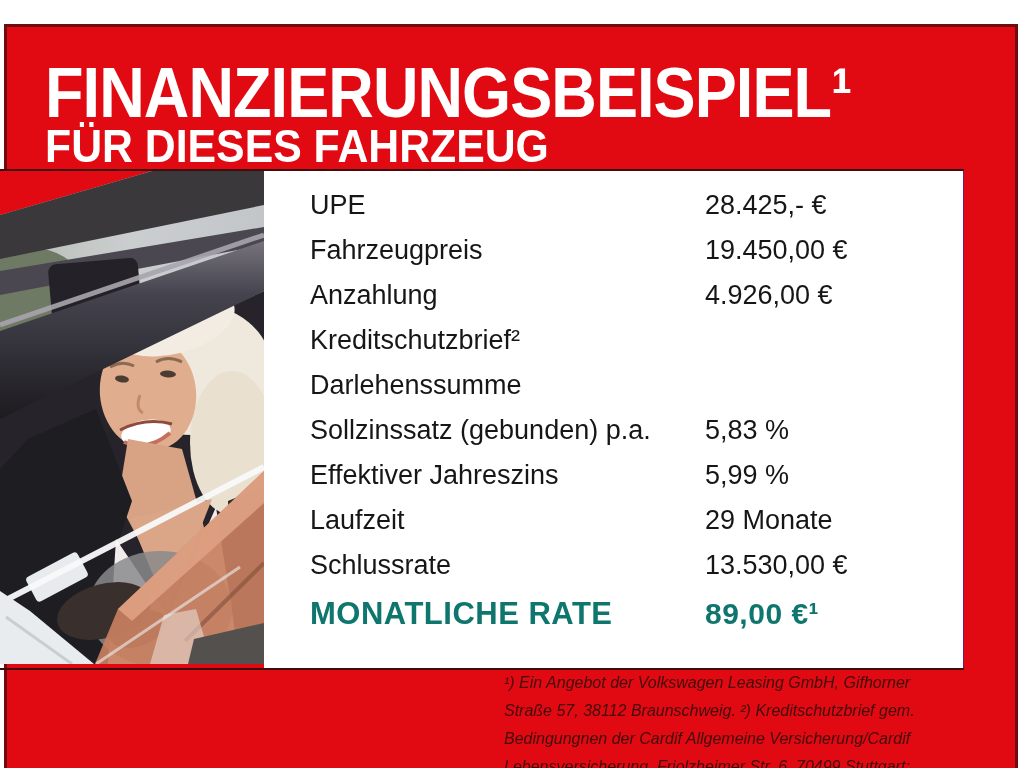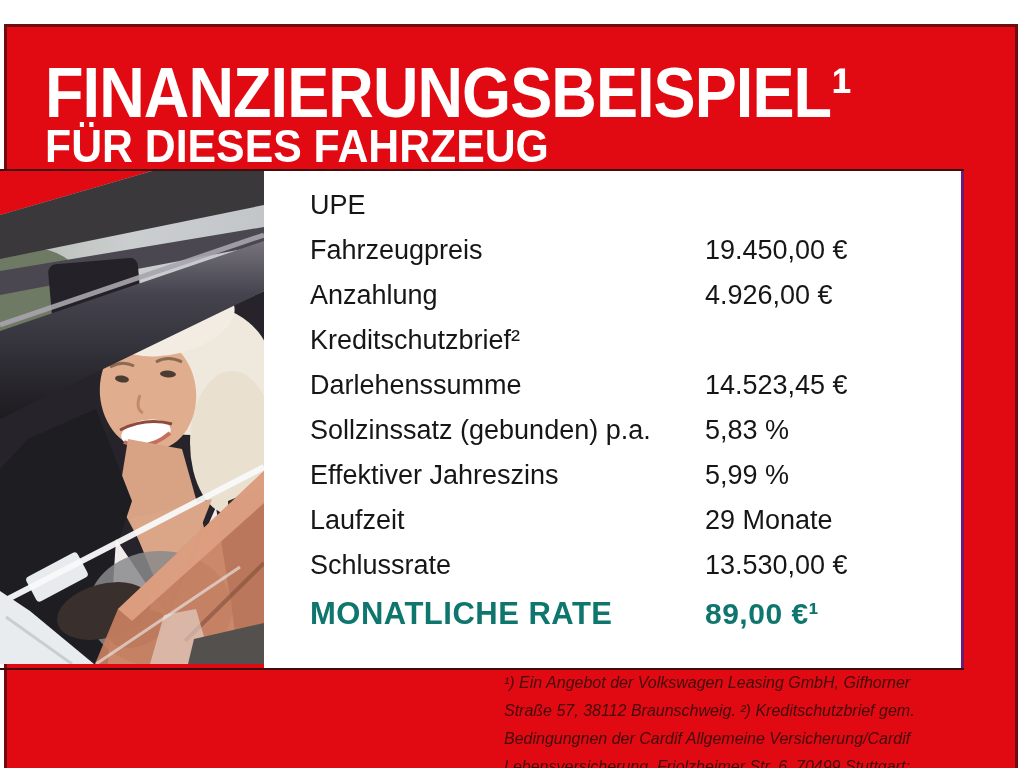--- a/index.html
+++ b/index.html
@@ -17,21 +17,21 @@
   .subtitle{position:absolute;left:38px;top:92px;color:#ffffff;
             font-size:46px;font-weight:bold;letter-spacing:0px;white-space:nowrap;
             transform:scaleX(0.93);transform-origin:left top;}
 
   
   .strip{position:absolute;left:-7px;top:142px;width:964px;height:497px;
          border-top:2px solid #3f0b0d;border-bottom:2px solid #3f0b0d;
          box-sizing:content-box;display:flex;}
   .photo{width:264px;height:493px;position:relative;overflow:hidden;flex:0 0 264px;}
   .photo svg{display:block;width:264px;height:493px;}
-  .panel{flex:1;background:#ffffff;border-right:3px solid #701a75;
+  .panel{flex:1;background:#ffffff;border-right:1px solid #701a75;
          box-sizing:border-box;padding:12px 0 0 46px;}
 
   
   .row{position:relative;height:45px;font-size:27px;color:#161616;
        display:flex;align-items:center;}
   .row .value{position:absolute;left:395px;white-space:nowrap;}
   .row.gap{}
   .row.total{height:50px;font-size:31px;font-weight:bold;letter-spacing:0.5px;
              color:#0f766e;margin-top:1px;}
   .row.total .value{left:395px;font-size:30px;}
@@ -118,36 +118,36 @@
           <line x1="96" y1="493" x2="240" y2="396" stroke="#eef1f2" stroke-width="3" opacity="0.6"></line>
           <polygon points="0,420 30,440 94,493 0,493" fill="#e9ecee"></polygon>
           <line x1="6" y1="446" x2="72" y2="493" stroke="#c9ced2" stroke-width="3"></line>
         </g>
       </svg>
     </div>
 
     <div class="panel">
       <div class="row">
         <span class="label">UPE</span>
+        <span class="value">28.425,- €</span>
       </div>
       <div class="row">
         <span class="label">Fahrzeugpreis</span>
         <span class="value">19.450,00 €</span>
       </div>
       <div class="row">
         <span class="label">Anzahlung</span>
         <span class="value">4.926,00 €</span>
       </div>
       <div class="row">
         <span class="label">Kreditschutzbrief²</span>
         <span class="value"></span>
       </div>
       <div class="row">
         <span class="label">Darlehenssumme</span>
-        <span class="value">14.523,45 €</span>
       </div>
       <div class="row gap">
         <span class="label">Sollzinssatz (gebunden) p.a.</span>
         <span class="value">5,83 %</span>
       </div>
       <div class="row">
         <span class="label">Effektiver Jahreszins</span>
         <span class="value">5,99 %</span>
       </div>
       <div class="row">

